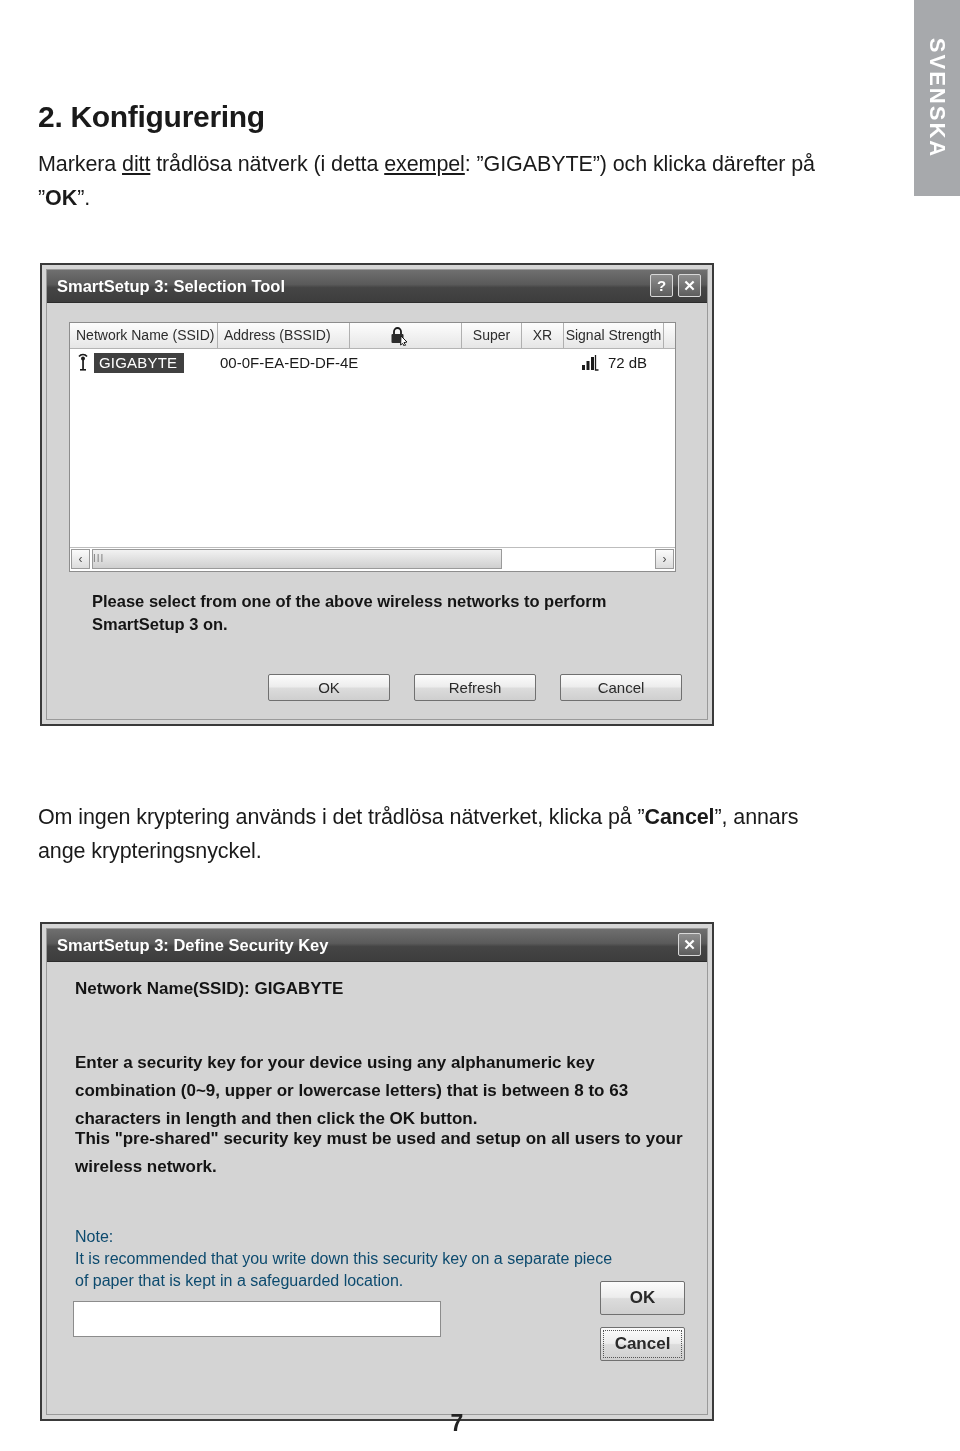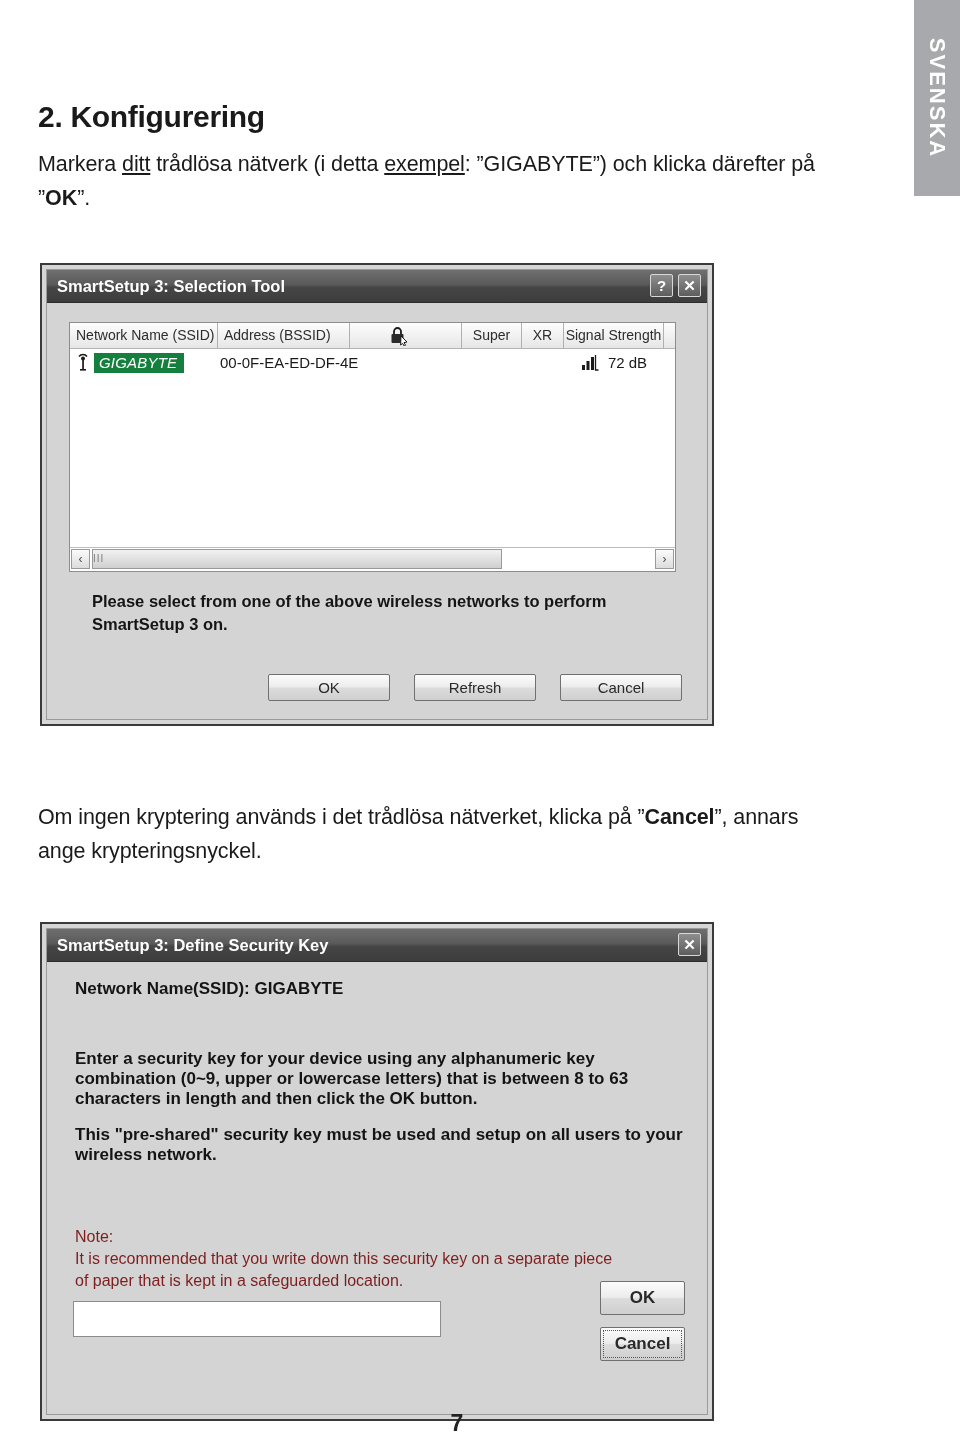--- a/index.html
+++ b/index.html
@@ -178,26 +178,25 @@
     top: 0;
     height: 28px;
     line-height: 28px;
     font-size: 15px;
     white-space: nowrap;
     font-family: "Liberation Sans", sans-serif;
   }
   .cell-icon  { left: 5px;  width: 18px; }
   .cell-ssid  { left: 24px; }
   .cell-ssid .hl {
-    background: #15803d;
+    background: #404040;
     color: #ffffff;
     padding: 1px 7px 2px 5px;
     font-size: 15px;
     letter-spacing: 0.2px;
-    font-style: italic;
   }
   .cell-bssid { left: 150px; text-align: right; }
   .cell-sig   { left: 494px; width: 100px; text-align: center; }
   .cell-sig .bars { display: inline-block; vertical-align: -3px; margin-right: 7px; }
 
   .hscroll {
     position: absolute;
     left: 0; right: 0; bottom: 0;
     height: 23px;
     background: #ffffff;
@@ -283,35 +282,35 @@
     font-family: "Liberation Sans", sans-serif;
   }
   .sec-ssid  { left: 28px; top: 50px; }
   .sec-bssid { left: 28px; top: 83px; }
   .sec-para {
     position: absolute;
     left: 28px;
     width: 620px;
     font-size: 17px;
     font-weight: bold;
-    line-height: 20px;
+    line-height: 28px;
     color: #141414;
     font-family: "Liberation Sans", sans-serif;
   }
   .sec-p1 { top: 120px; }
   .sec-p2 { top: 196px; }
   .sec-p3 { top: 245px; }
   .sec-note {
     position: absolute;
     left: 28px;
     top: 297px;
     width: 545px;
     font-size: 16px;
     line-height: 22px;
-    color: #7f1d1d;
+    color: #0c4a6e;
     font-family: "Liberation Sans", sans-serif;
   }
   .key-input {
     position: absolute;
     left: 26px;
     top: 372px;
     width: 368px;
     height: 36px;
     background: #ffffff;
     border: 1px solid #8c8c8c;

